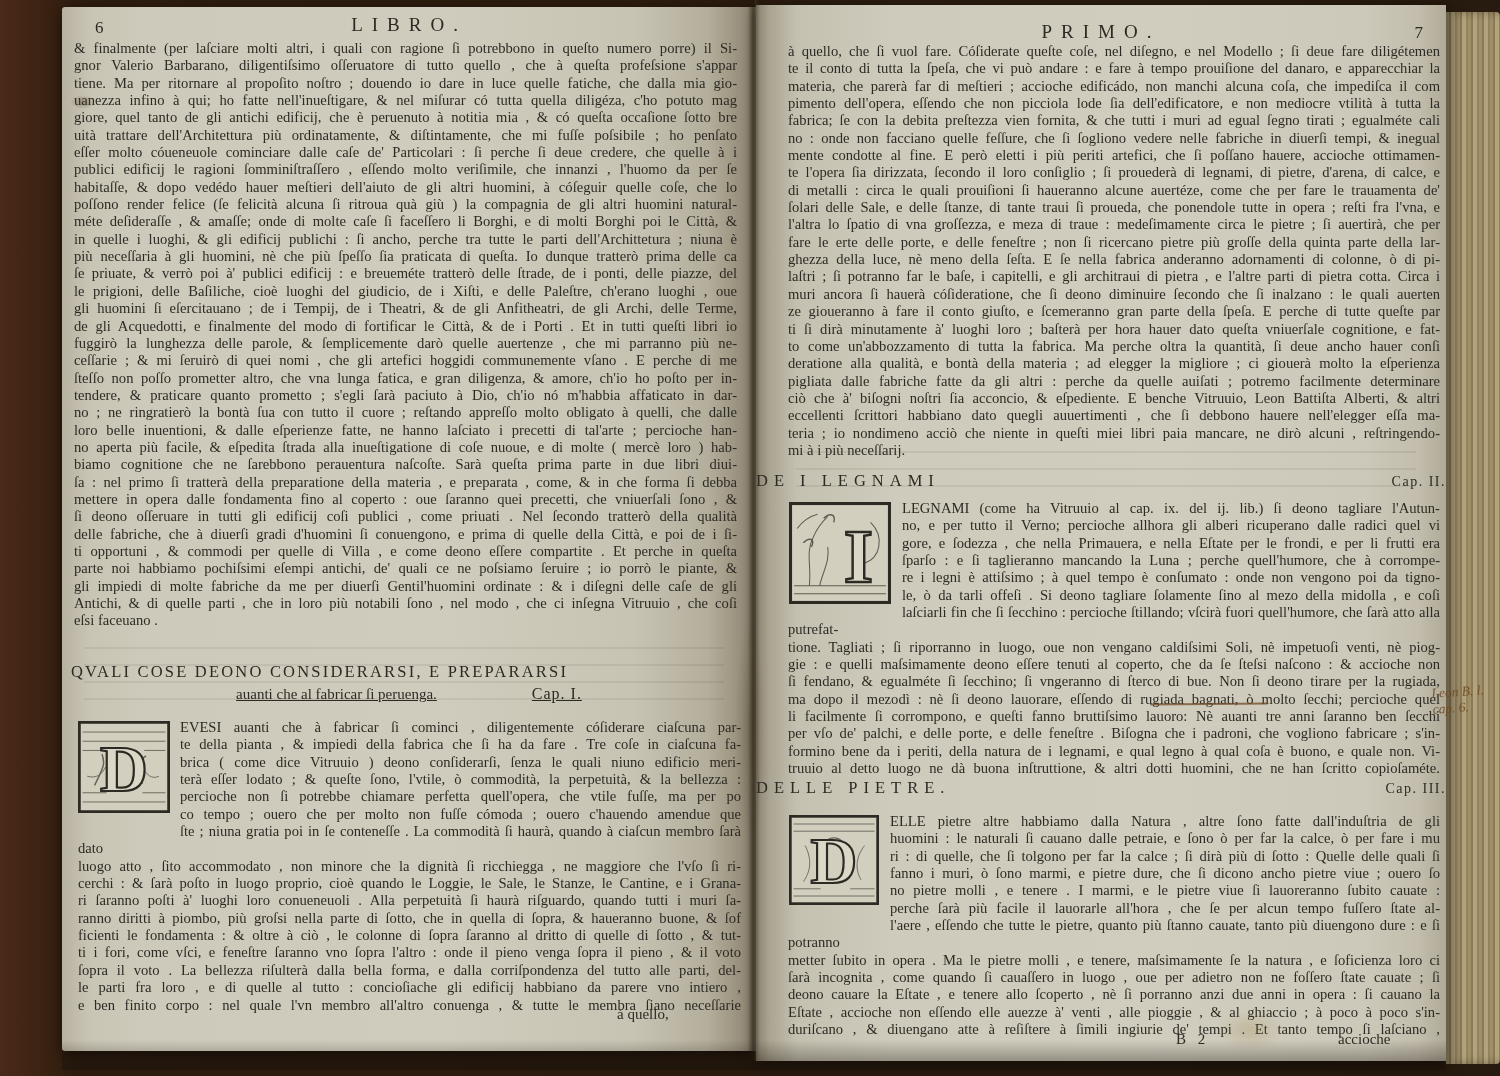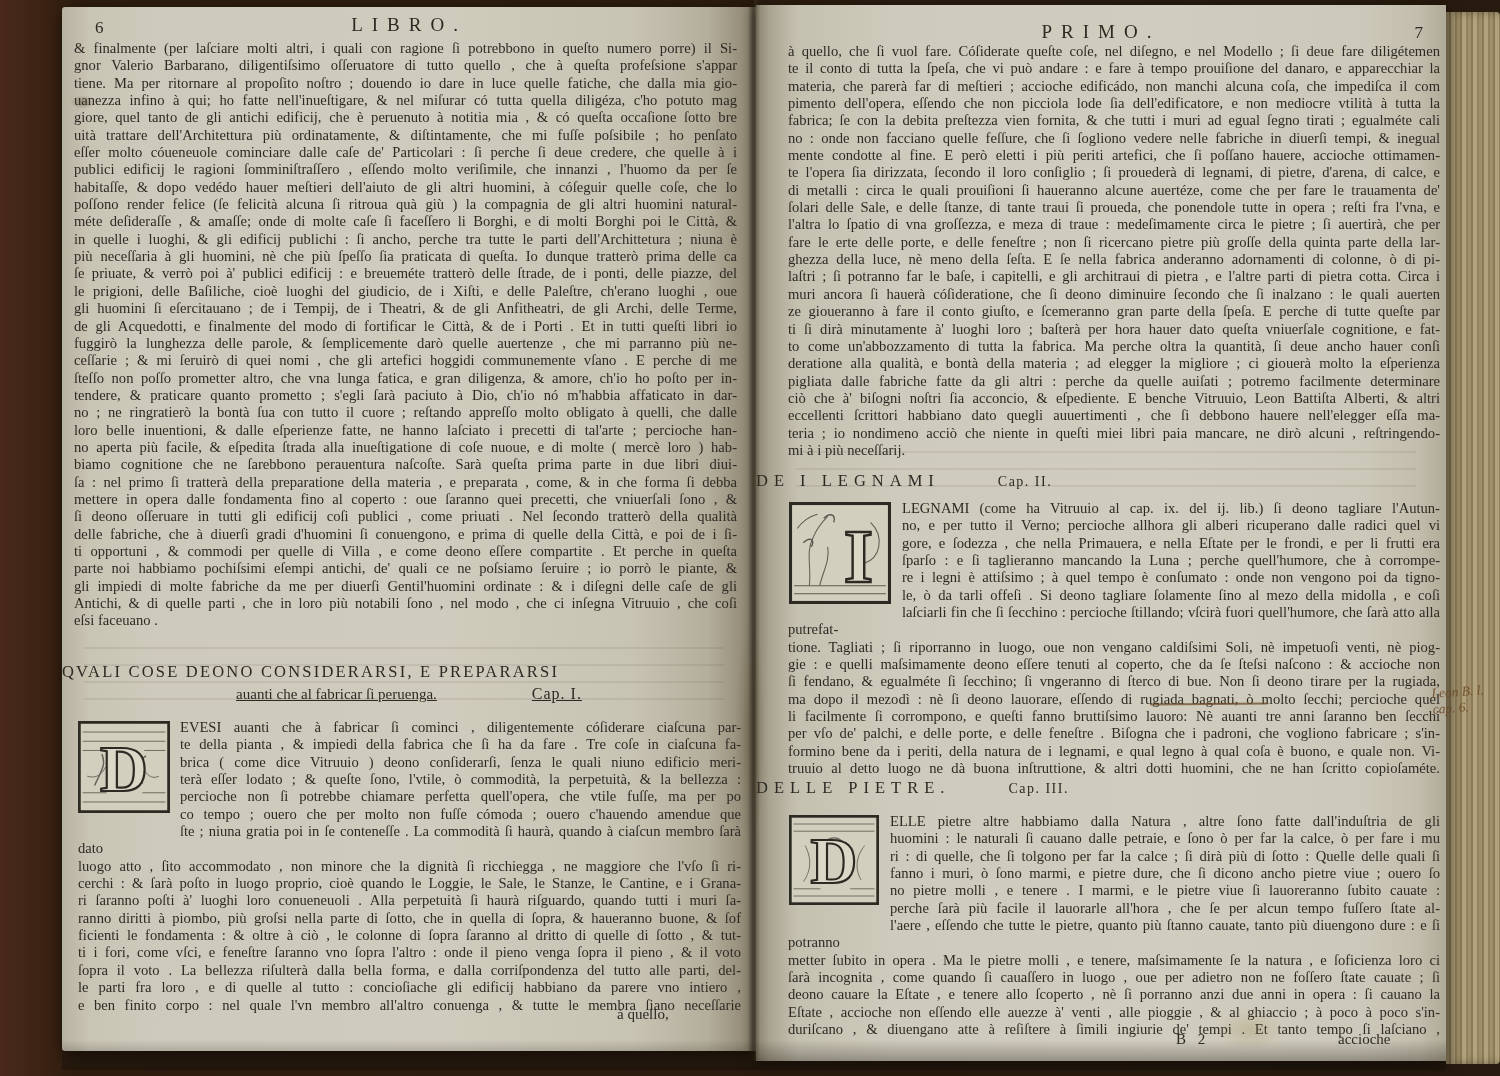--- a/index.html
+++ b/index.html
@@ -26,21 +26,21 @@
     position:absolute;left:1446px;top:12px;width:54px;height:1052px;border-radius:0 4px 4px 0;
     background:repeating-linear-gradient(90deg,#a08f68 0 3px,#8a7a55 3px 5px,#b3a37c 5px 9px,#93835e 9px 11px);
     box-shadow:inset 8px 0 10px rgba(0,0,0,.35);
   }
   .running-head{position:absolute;top:0;left:0;right:0;height:34px;}
   .folio{position:absolute;font-size:17px;letter-spacing:1px;}
   .title-center{position:absolute;left:0;right:0;text-align:center;font-size:19px;letter-spacing:9px;}
   .textblock{position:absolute;font-size:14.6px;line-height:17.35px;}
   .tl{text-align:justify;text-align-last:justify;white-space:normal;}
   .tl.last{text-align-last:left;}
-  .chap-heading{position:absolute;left:0;right:0;display:flex;justify-content:flex-start;gap:58px;align-items:baseline;}
+  .chap-heading{position:absolute;left:0;right:0;display:flex;justify-content:space-between;gap:58px;align-items:baseline;}
   .chap-heading .h-main{font-size:16.5px;letter-spacing:2.2px;white-space:nowrap;}
   .chap-heading .h-main.wide{letter-spacing:6px;}
   .chap-heading .h-cap{font-size:14px;letter-spacing:1.5px;white-space:nowrap;}
   .subheading-row{position:absolute;left:0;right:0;display:flex;justify-content:center;gap:95px;align-items:baseline;text-decoration:underline;}
   .subheading-row .sub{font-size:15px;}
   .subheading-row .cap{font-size:16px;letter-spacing:1px;}
   .dropcap{float:left;margin:2px 10px 0 0;position:relative;}
   .dropcap svg{display:block;}
   .catchword{position:absolute;font-size:15px;}
   .signature{position:absolute;font-size:15px;letter-spacing:4px;}
@@ -99,21 +99,21 @@
       <div class="tl">delle fabriche, che à diuerſi gradi d'huomini ſi conuengono, e prima di quelle della Città, e poi de i ſi-</div>
       <div class="tl">ti opportuni , &amp; commodi per quelle di Villa , e come deono eſſere compartite .  Et perche in queſta</div>
       <div class="tl">parte noi habbiamo pochiſsimi eſempi antichi, de' quali ce ne poſsiamo ſeruire ; io porrò le piante, &amp;</div>
       <div class="tl">gli impiedi di molte fabriche da me per diuerſi Gentil'huomini ordinate : &amp; i diſegni delle caſe de gli</div>
       <div class="tl">Antichi, &amp; di quelle parti , che in loro più notabili ſono , nel modo , che ci inſegna Vitruuio , che coſi</div>
       <div class="tl last">eſsi faceuano .</div>
     </div>
 
   <div class="bleed" style="left:22px;top:632px;width:640px;height:72px;"></div>
 
-  <div class="chap-heading" style="top:655px;">
+  <div class="chap-heading" style="top:655px;margin-left:9px;">
     <span class="h-main">QVALI COSE DEONO CONSIDERARSI, E PREPARARSI</span>
   </div>
   <div class="subheading-row" style="top:678px;">
     <span class="sub">auanti che al fabricar ſi peruenga.</span>
     <span class="cap">Cap.  I.</span>
   </div>
 
   <div class="textblock" style="left:16px;top:712px;width:663px;">
     <div class="dropcap" style="width:92px;height:103px;">
       <svg width="92" height="92" viewBox="0 0 100 100">

